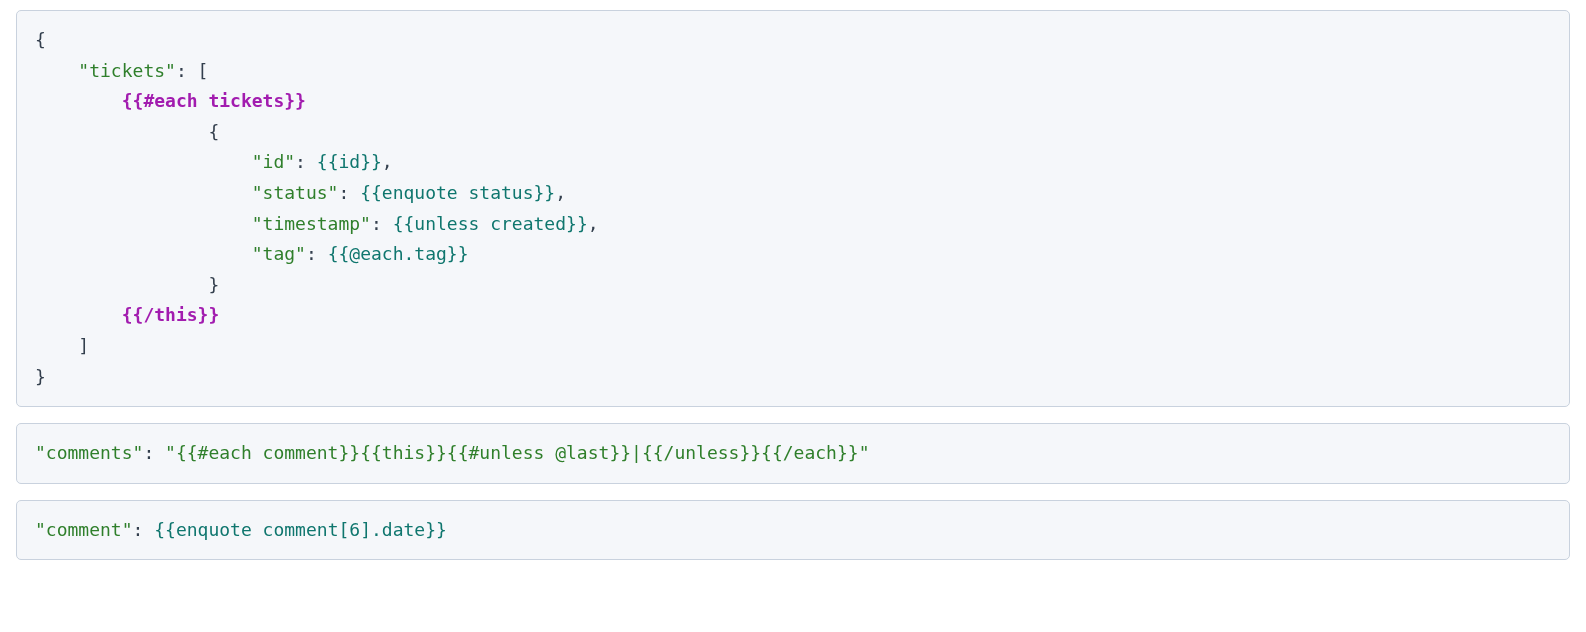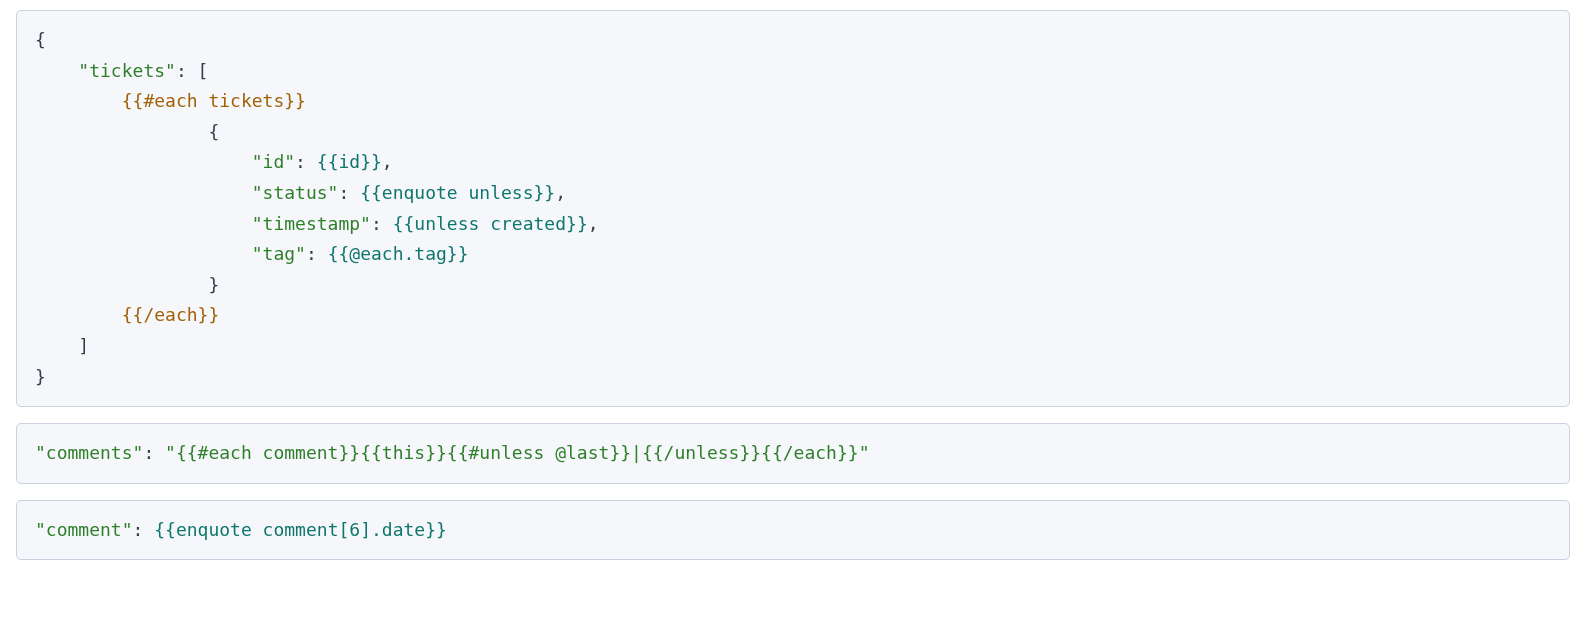--- a/index.html
+++ b/index.html
@@ -21,38 +21,38 @@
     margin-bottom: 16px;
     overflow-x: auto;
   }
   pre {
     margin: 0;
     white-space: pre;
   }
   .pl { color: #333f4d; }       
   .key { color: #2f7f2b; }      
   .id { color: #0f766e; }       
-  .hb { color: #a16207; }       
+  .hb { color: #a21caf; font-weight: bold; }       
 </style>
 </head>
 <body>
 
 <div class="wrap">
 
   <div class="code-block">
 <pre><span class="pl">{</span>
 <span class="pl">    </span><span class="key">"tickets"</span><span class="pl">: [</span>
 <span class="pl">        </span><span class="hb">{{#each tickets}}</span>
 <span class="pl">                </span><span class="pl">{</span>
 <span class="pl">                    </span><span class="key">"id"</span><span class="pl">: </span><span class="id">{{id}}</span><span class="pl">,</span>
-<span class="pl">                    </span><span class="key">"status"</span><span class="pl">: </span><span class="id">{{enquote unless}}</span><span class="pl">,</span>
+<span class="pl">                    </span><span class="key">"status"</span><span class="pl">: </span><span class="id">{{enquote status}}</span><span class="pl">,</span>
 <span class="pl">                    </span><span class="key">"timestamp"</span><span class="pl">: </span><span class="id">{{unless created}}</span><span class="pl">,</span>
 <span class="pl">                    </span><span class="key">"tag"</span><span class="pl">: </span><span class="id">{{@each.tag}}</span>
 <span class="pl">                </span><span class="pl">}</span>
-<span class="pl">        </span><span class="hb">{{/each}}</span>
+<span class="pl">        </span><span class="hb">{{/this}}</span>
 <span class="pl">    </span><span class="pl">]</span>
 <span class="pl">}</span></pre>
   </div>
 
   <div class="code-block">
 <pre><span class="key">"comments"</span><span class="pl">: </span><span class="key">"{{#each comment}}{{this}}{{#unless @last}}|{{/unless}}{{/each}}"</span></pre>
   </div>
 
   <div class="code-block">
 <pre><span class="key">"comment"</span><span class="pl">: </span><span class="id">{{enquote comment[6].date}}</span></pre>

